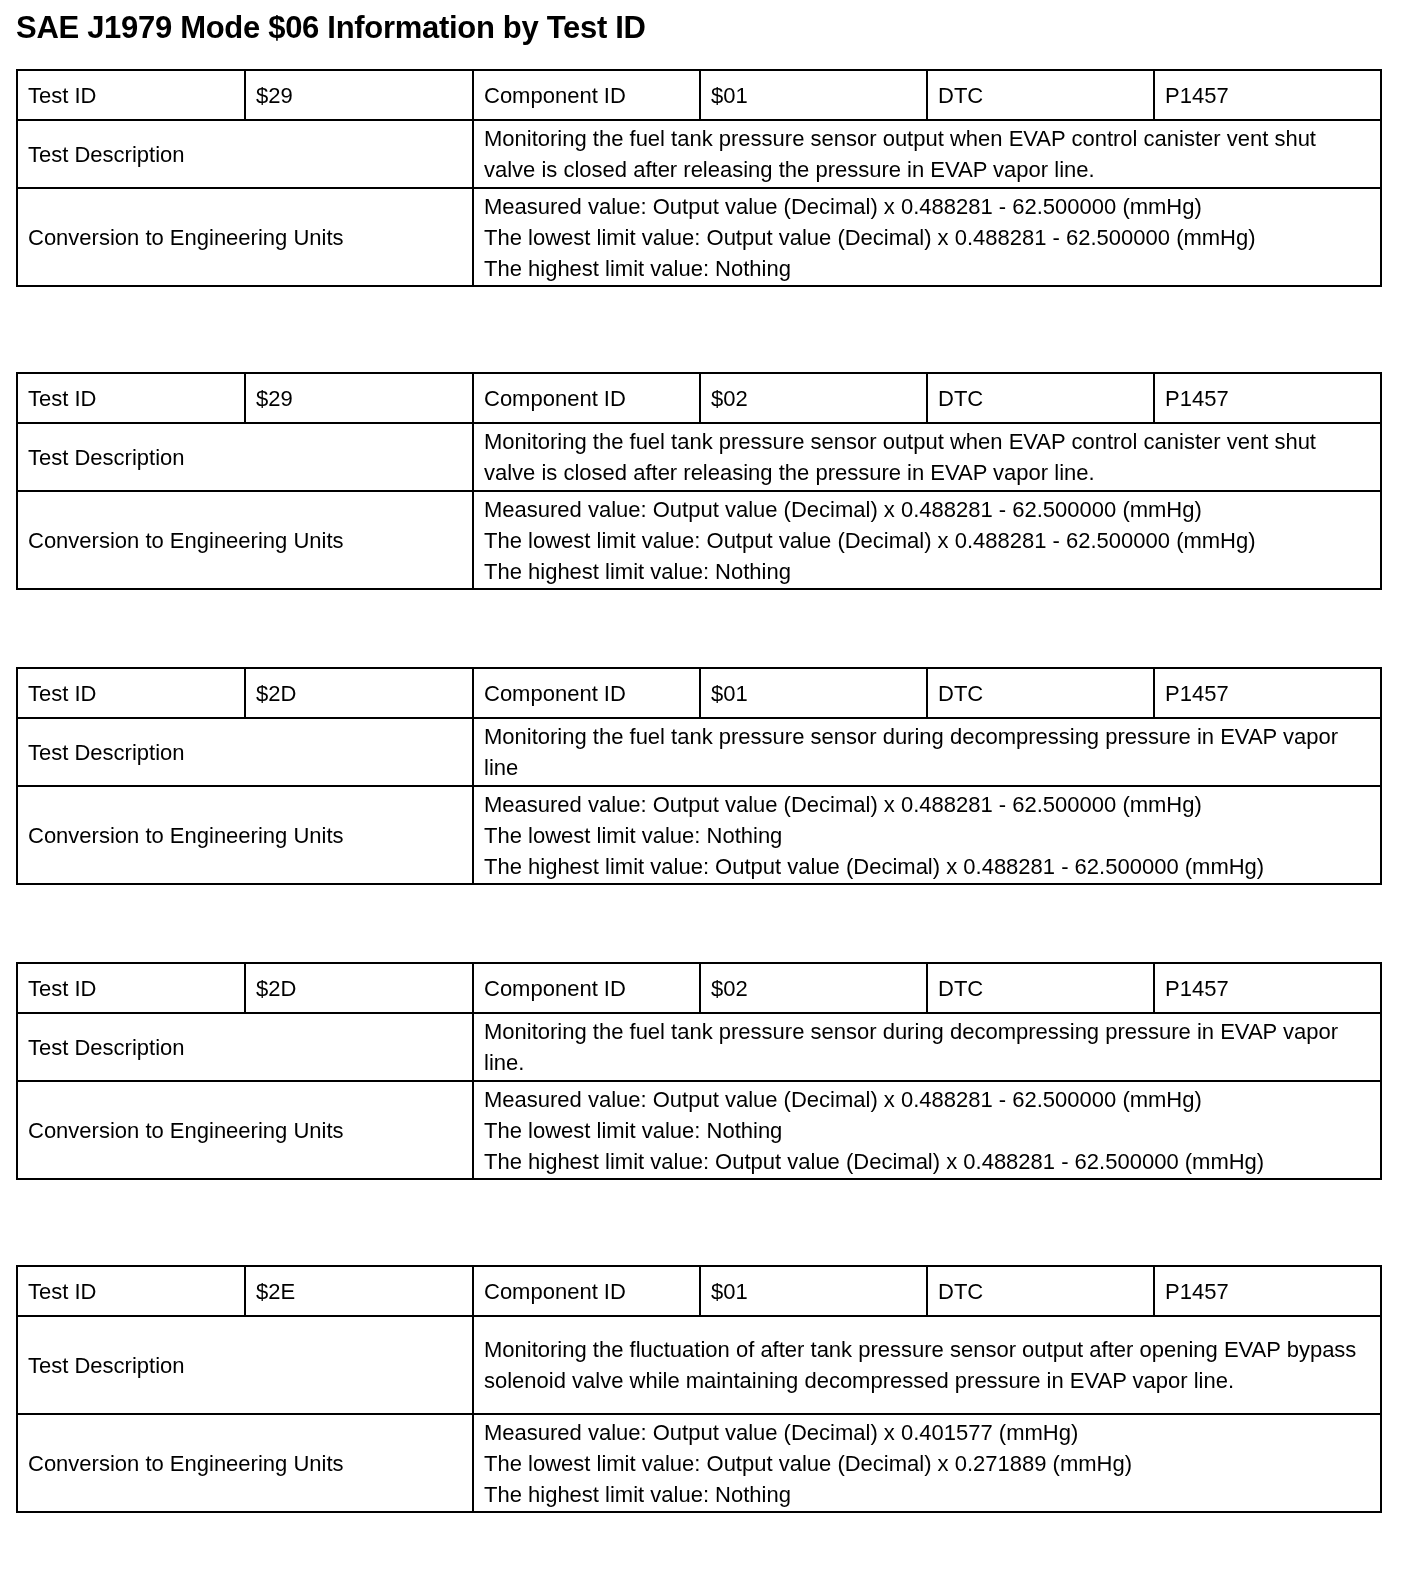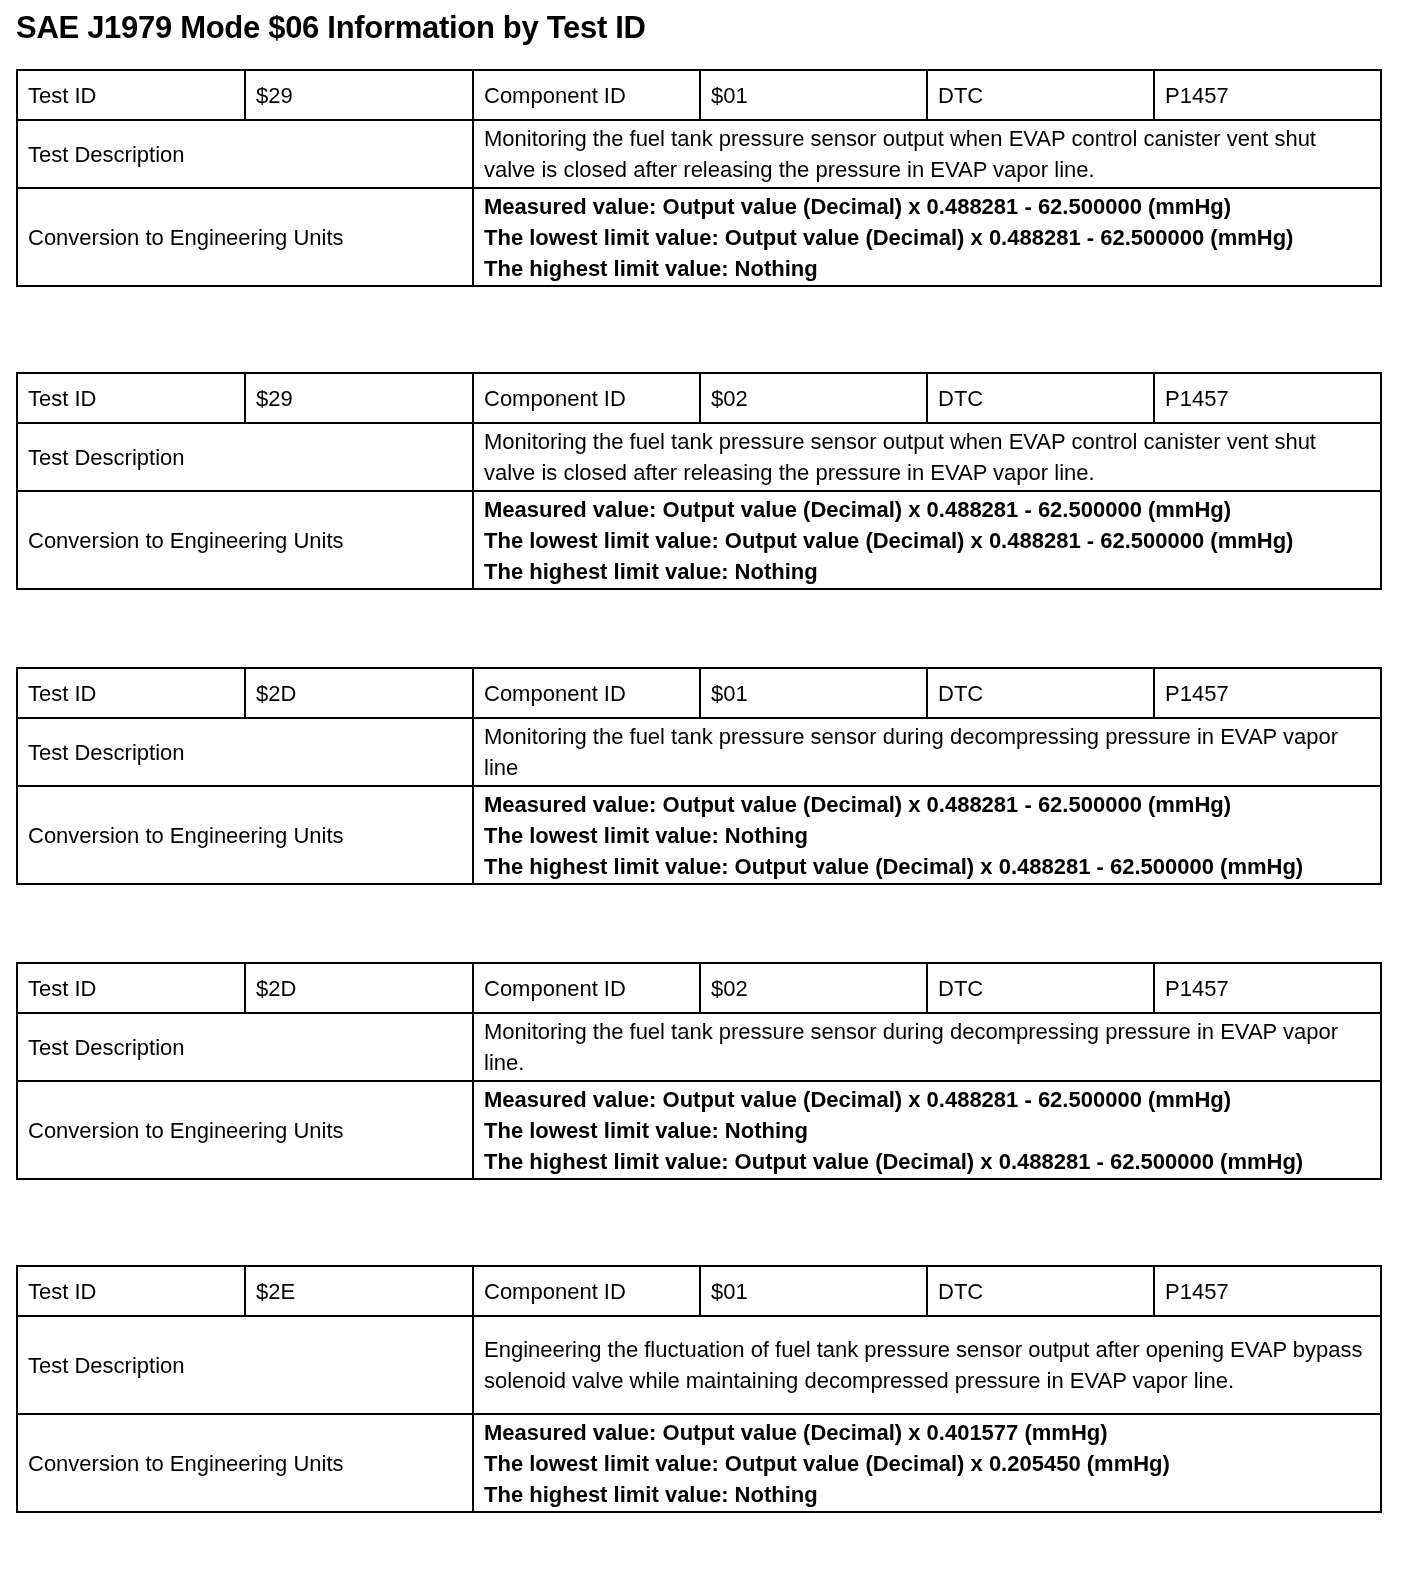--- a/index.html
+++ b/index.html
@@ -22,21 +22,21 @@
       line-height: 31px;
     }
     table.info td.cell-top { height: 48px; }
     col.c1 { width: 228px; }
     col.c2 { width: 228px; }
     col.c3 { width: 227px; }
     col.c4 { width: 227px; }
     col.c5 { width: 227px; }
     col.c6 { width: 227px; }
     td.desc { padding-top: 6px; padding-bottom: 6px; margin-top: 30px; }
-    .line { display: block; font-weight: bold; }
+    .line { display: block; }
   </style>
 </head>
 <body>
 
 <h1 class="title">SAE J1979 Mode $06 Information by Test ID</h1>
 
 <table class="info" style="top:69px;">
   <colgroup>
       <col class="c1">
       <col class="c2">
@@ -181,24 +181,24 @@
       <tr>
     <td class="cell-top">Test ID</td>
     <td class="cell-top">$2E</td>
     <td class="cell-top">Component ID</td>
     <td class="cell-top">$01</td>
     <td class="cell-top">DTC</td>
     <td class="cell-top">P1457</td>
   </tr>
   <tr>
     <td colspan="2" style="height:96px;">Test Description</td>
-    <td colspan="4" class="desc">Engineering the fluctuation of fuel tank pressure sensor output after opening EVAP bypass solenoid valve while maintaining decompressed pressure in EVAP vapor line.</td>
+    <td colspan="4" class="desc">Monitoring the fluctuation of after tank pressure sensor output after opening EVAP bypass solenoid valve while maintaining decompressed pressure in EVAP vapor line.</td>
   </tr>
   <tr>
     <td colspan="2" style="height:96px;">Conversion to Engineering Units</td>
     <td colspan="4" class="desc">
       <span class="line">Measured value: Output value (Decimal) x 0.401577 (mmHg)</span>
-      <span class="line">The lowest limit value: Output value (Decimal) x 0.205450 (mmHg)</span>
+      <span class="line">The lowest limit value: Output value (Decimal) x 0.271889 (mmHg)</span>
       <span class="line">The highest limit value: Nothing</span>
     </td>
   </tr>
 </tbody>
   </table>
 
 </body></html>

